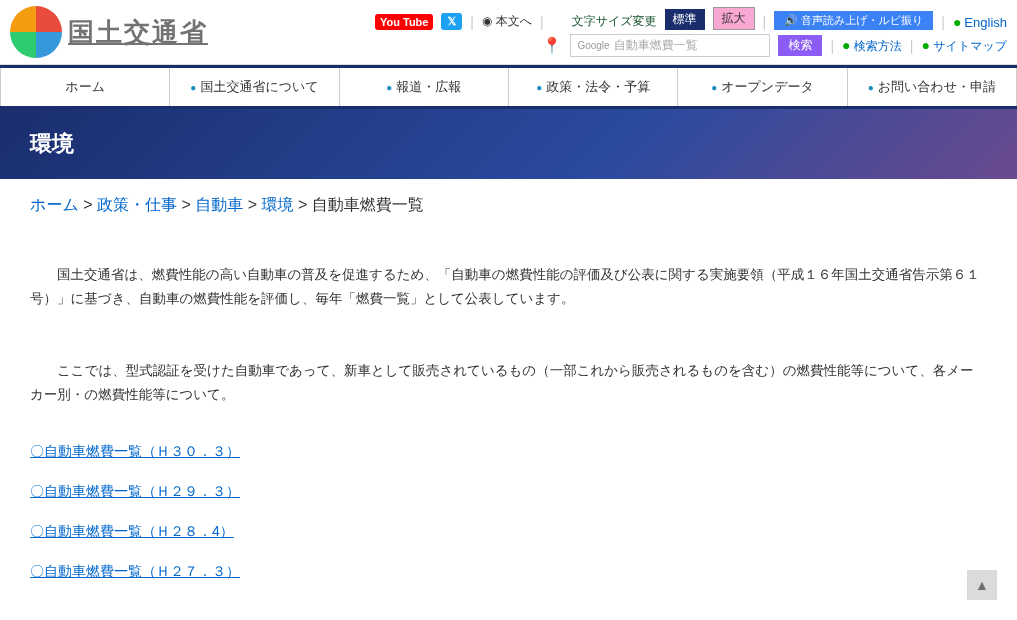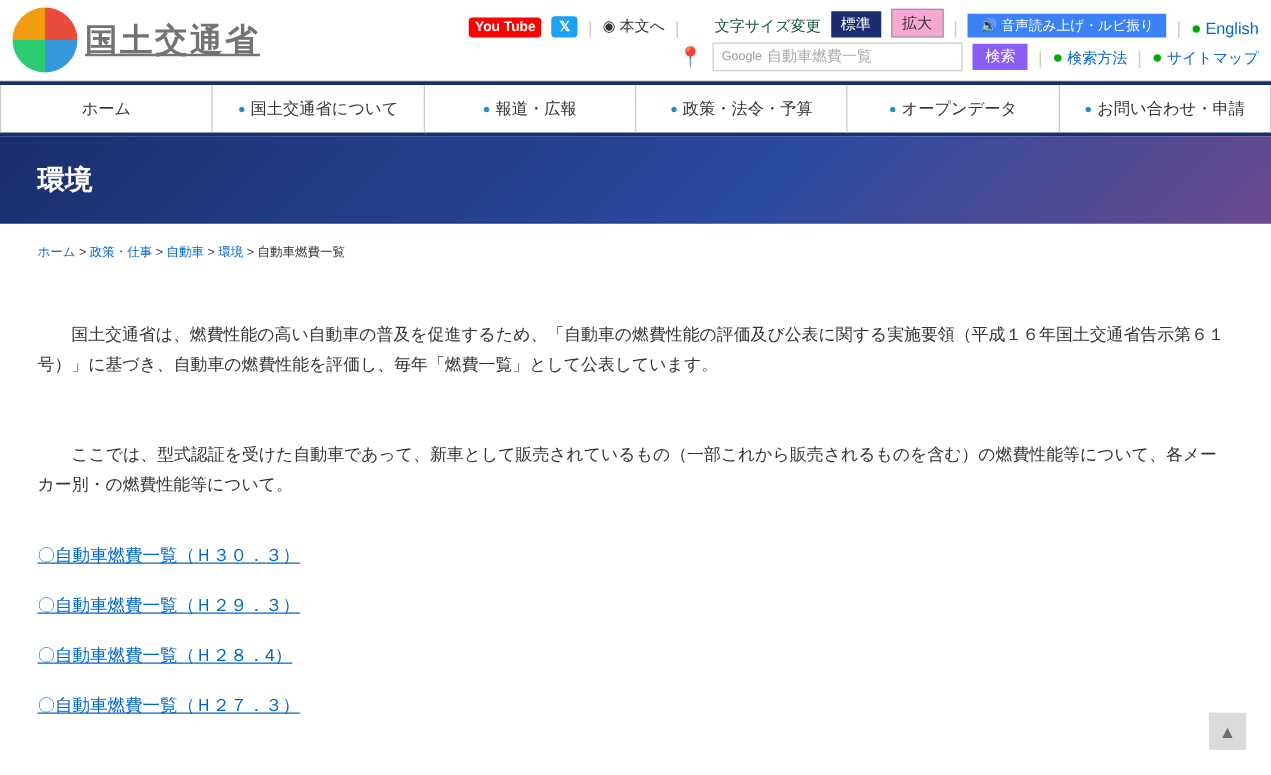--- a/index.html
+++ b/index.html
@@ -160,21 +160,21 @@
       font-size: 22px;
       font-weight: bold;
       color: #fff;
     }
 
     
     .content {
       padding: 16px 30px 30px 30px;
     }
     .breadcrumb {
-      font-size: 10px;
+      font-size: 16px;
       color: #333;
     }
     .breadcrumb a { color: #0066cc; text-decoration: none; }
     .breadcrumb span { color: #333; }
 
     .description {
       font-size: 13.5px;
       line-height: 1.8;
       margin-bottom: 20px;
       text-indent: 2em;

